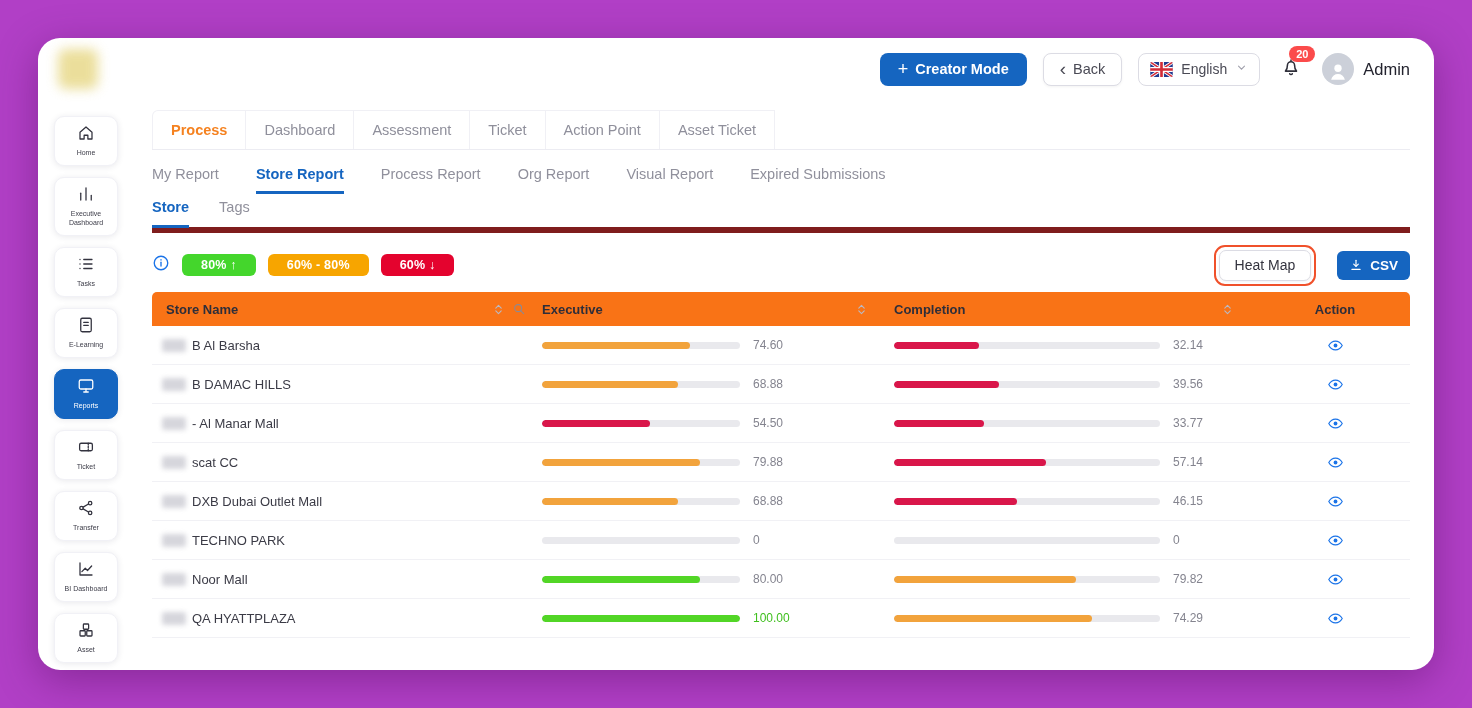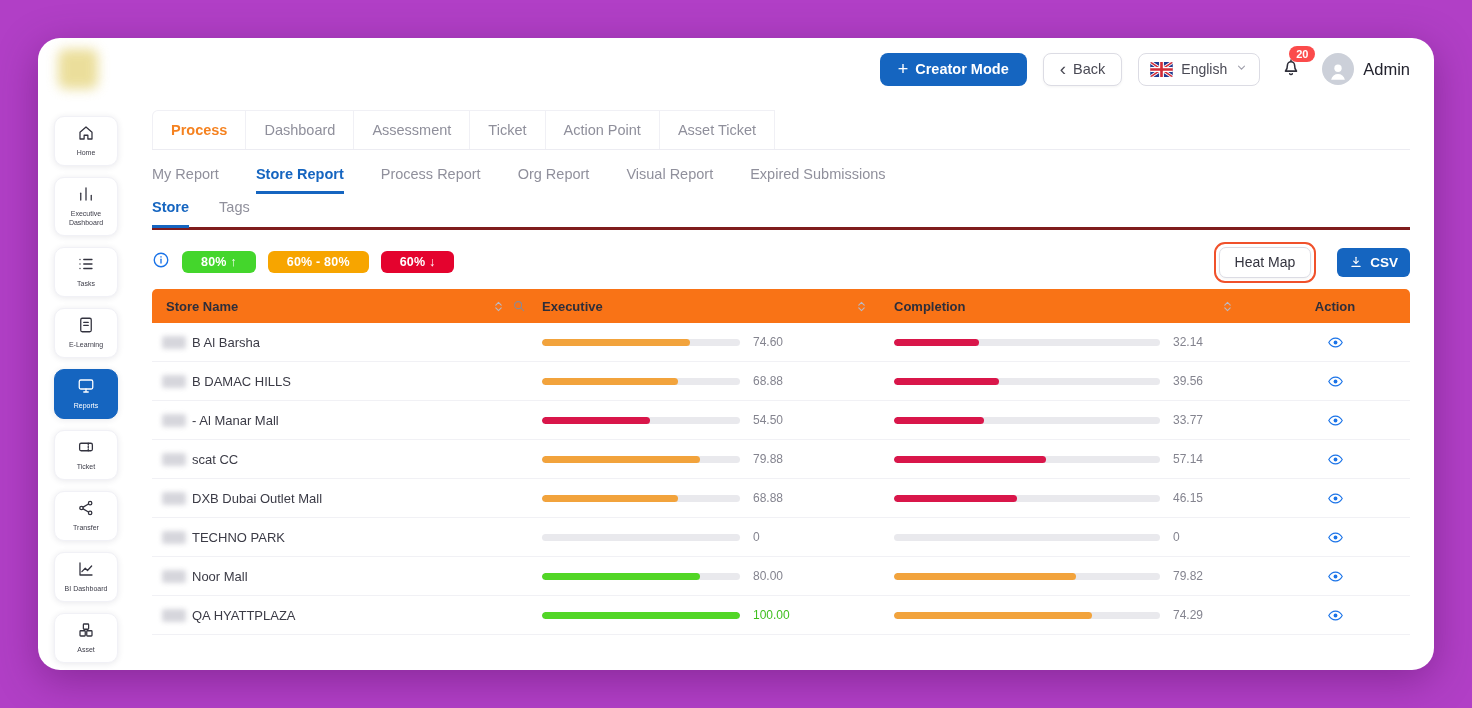--- a/index.html
+++ b/index.html
@@ -63,21 +63,21 @@
   .tab { padding:11px 18px; font-size:14.5px; color:#8f8f9b; background:#fff;
          border:1px solid #f0f0f5; border-bottom:none; margin-right:-1px; cursor:pointer; }
   .tab:first-child { border-top-left-radius:6px; }
   .tab.active { color:#F58220; font-weight:700; }
 
   .subtabs { margin-top:16px; display:flex; gap:37px; font-size:14.5px; color:#90909c;align-items:center; }
   .rtab { padding-bottom:9px; cursor:pointer; border-bottom:3px solid transparent; }
   .rtab.active { color:#1565C0; font-weight:700; border-bottom-color:#1565C0; }
 
   .viewtabs { margin-top:5px; display:flex; gap:30px; font-size:14.5px; color:#90909c;
-              border-bottom:3px solid #7f1d1d; }
+              border-bottom:6px solid #7f1d1d; }
   .vtab { padding-bottom:10px; cursor:pointer; border-bottom:3px solid transparent;
           margin-bottom:-1px; }
   .vtab.active { color:#1565C0; font-weight:700; border-bottom-color:#1565C0; }
 
   
   .legend-row { margin-top:13px; display:flex; align-items:center; gap:12px; height:38px; }
   .info-ic svg { width:18px; height:18px; stroke:#1a73e8; fill:none; stroke-width:1.8;
                  stroke-linecap:round; }
   .pill { font-size:12.5px; font-weight:700; color:#fff; padding:4px 19px;
           border-radius:6px; letter-spacing:.2px; }

